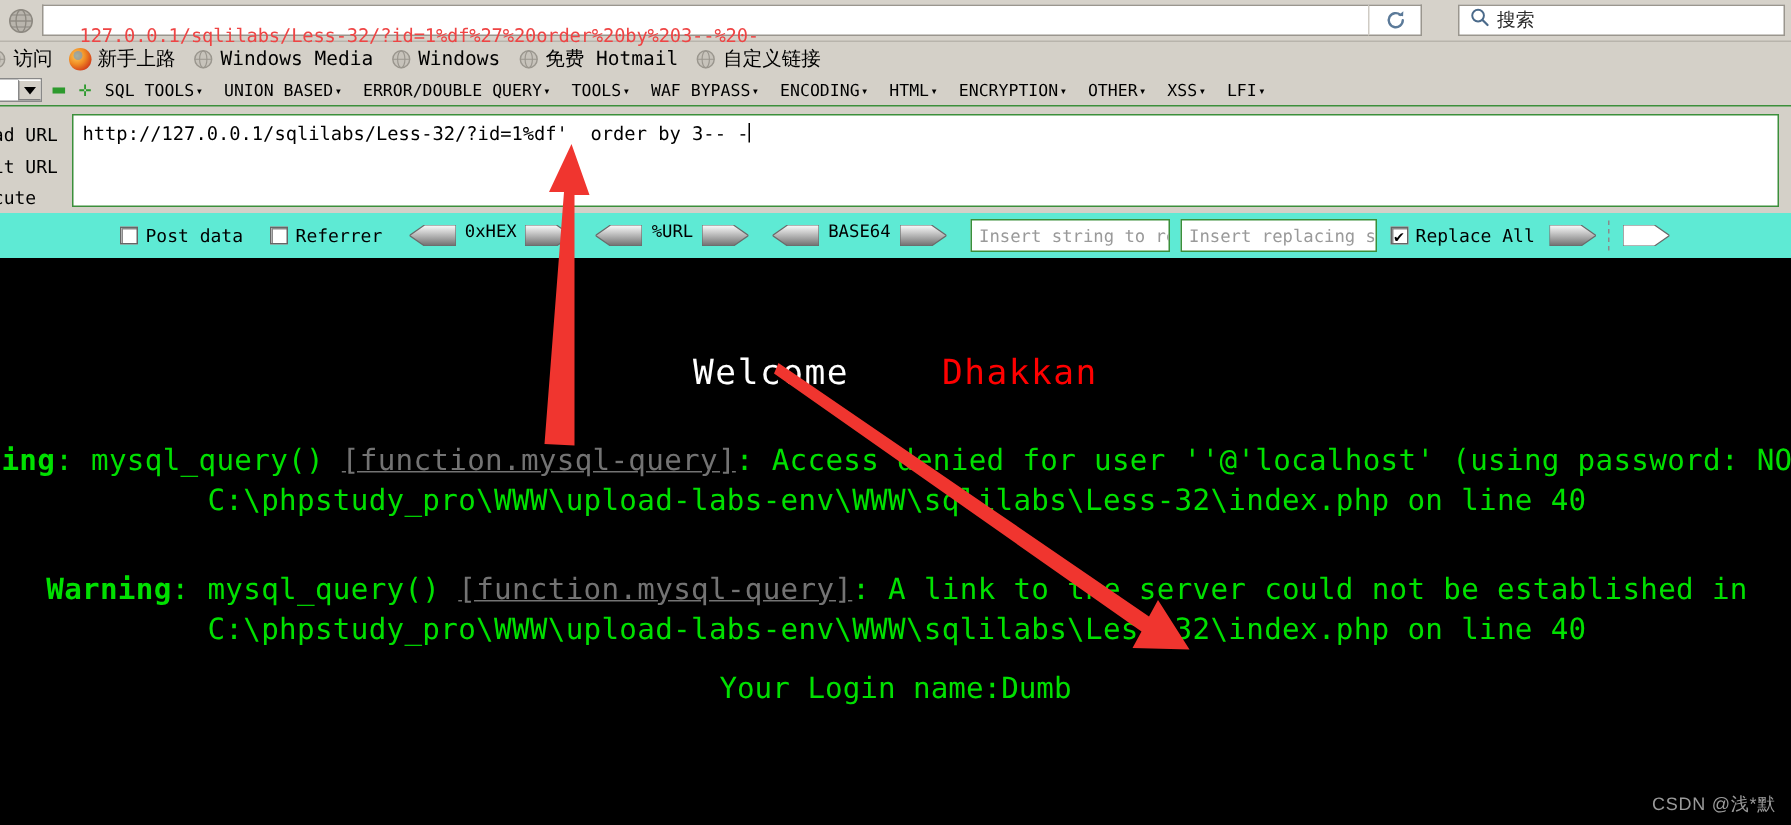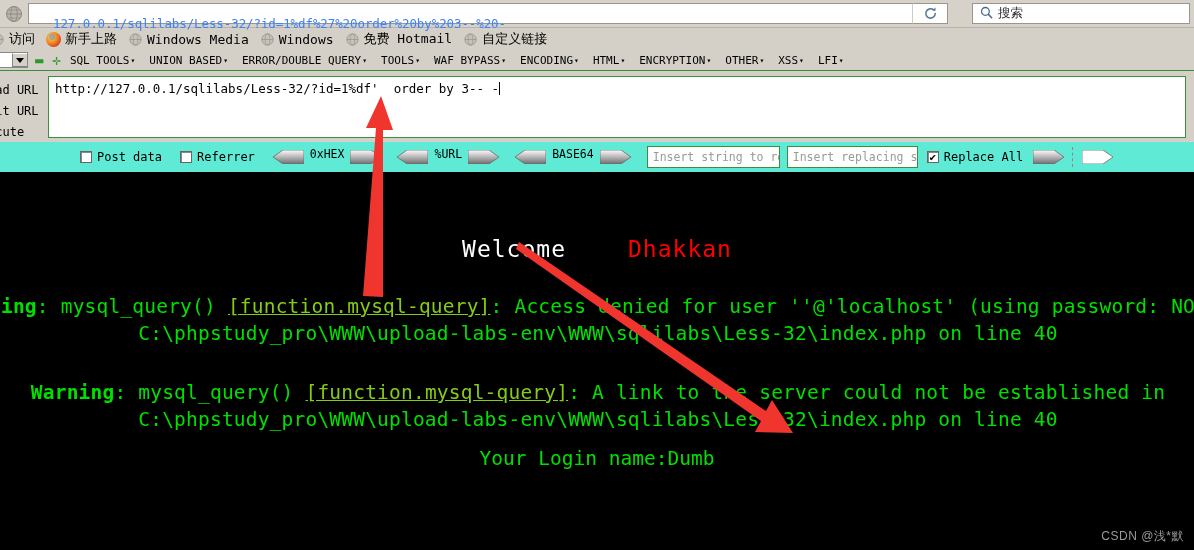--- a/index.html
+++ b/index.html
@@ -51,21 +51,21 @@
     height: 21px;
     background: #ffffff;
     border: 1px solid #9a968e;
     border-right: none;
     margin: 0;
     box-sizing: border-box;
   }
   .url-text {
     font-family: "DejaVu Sans Mono", "Liberation Mono", monospace;
     font-size: 12.5px;
-    color: #3b82f6;
+    color: #ef4444;
     white-space: nowrap;
     overflow: hidden;
     padding-left: 24px;
     letter-spacing: -0.1px;
     margin-top: 19px;
   }
   .reload-cell {
     width: 36px;
     height: 21px;
     background: #fff;
@@ -360,21 +360,21 @@
     text-align: center;
     letter-spacing: 0.2px;
   }
   #warning-block-1 { top: 111px; }
   #warning-block-2 { top: 197px; }
   .warnblock b {
     font-weight: bold;
     color: #00e000;
   }
   .warnblock a {
-    color: #84cc16;
+    color: #737373;
     text-decoration: underline;
   }
   .creds {
     position: absolute;
     left: 0;
     width: 1194px;
     text-align: center;
     color: #00e000;
     font-size: 19.5px;
     line-height: 27px;

